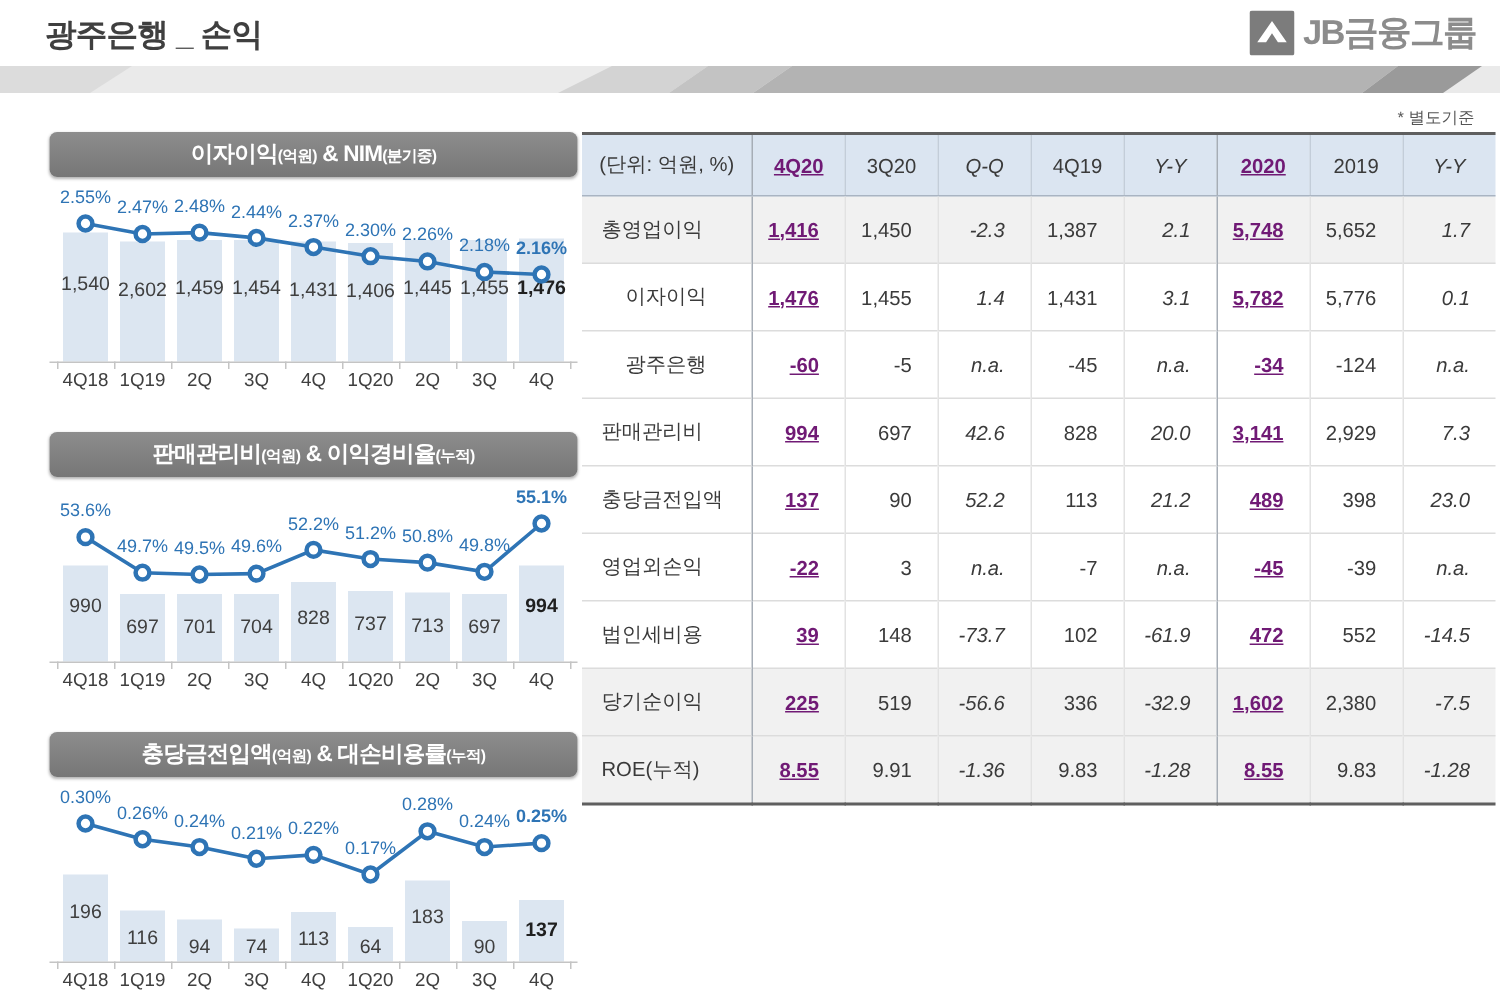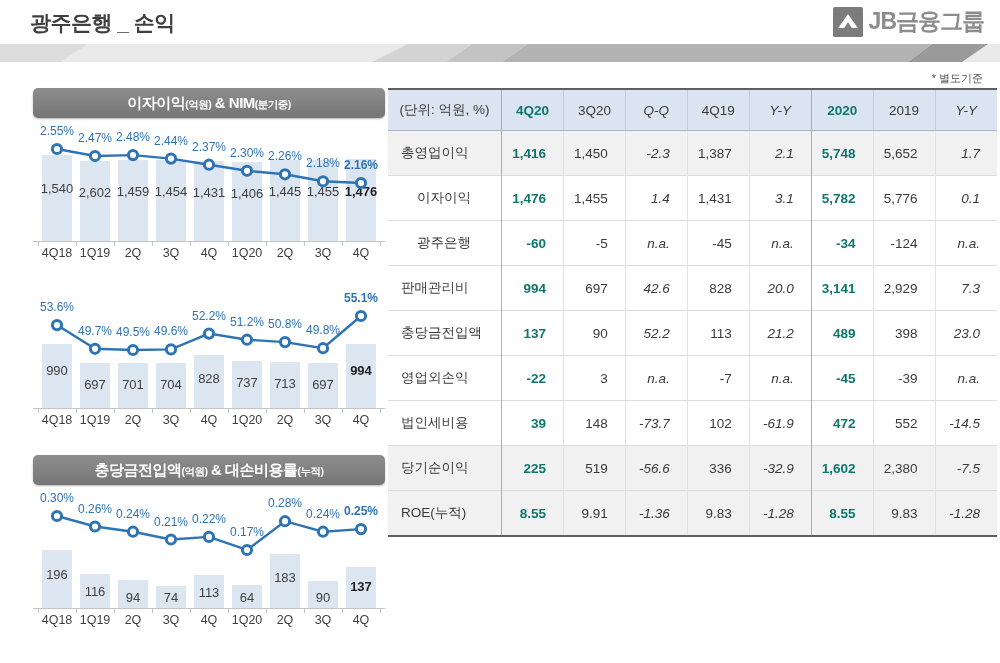--- a/index.html
+++ b/index.html
@@ -36,21 +36,21 @@
   table.fin{border-collapse:collapse;table-layout:fixed;width:609px;
             border-top:2px solid #5f5f5f;border-bottom:2px solid #5f5f5f;}
   table.fin th,table.fin td{padding:0;font-size:13.5px;color:#3a3a3a;}
   table.fin thead th{height:40px;background:#dbe5f1;font-weight:400;text-align:center;
                      border-bottom:1.5px solid #a9b4c2;border-left:1px solid #c3cdd9;}
   table.fin thead th.lbl-h{width:113px;border-left:none;}
   table.fin td{height:44px;border-top:1px solid #dcdcdc;}
   table.fin td.lbl{text-align:left;padding-left:13px;border-left:none;}
   table.fin td.lbl.ind{padding-left:29px;}
   table.fin td.v{text-align:right;padding-right:17px;border-left:1px solid #e2e2e2;}
-  table.fin .c-b{font-weight:700;color:#0f766e;}
+  table.fin .c-b{font-weight:700;color:#701a75;text-decoration:underline;}
   table.fin .c-i{font-style:italic;}
   table.fin th.sep,table.fin td.sep{border-left:1.5px solid #a6adb6;}
   table.fin tr.shaded td{background:#f1f1f1;}
 </style>
 </head>
 <body>
 
 <div class="page">
 
   <h1 class="page-title">광주은행 _ 손익</h1>
@@ -135,20 +135,23 @@
           <div class="pct" style="left:112.0px;top:12.6px">2.44%</div>
           <div class="pct" style="left:150.0px;top:18.7px">2.37%</div>
           <div class="pct" style="left:188.0px;top:24.8px">2.30%</div>
           <div class="pct" style="left:226.0px;top:28.3px">2.26%</div>
           <div class="pct" style="left:264.0px;top:35.3px">2.18%</div>
           <div class="pct em" style="left:302.0px;top:37.0px">2.16%</div>
         </div>
     </div>
 
     <div class="panel">
+      <div class="panel-h">
+        <span>판매관리비</span><span class="sub">(억원)</span><span> &amp; </span><span>이익경비율</span><span class="sub">(누적)</span>
+      </div>
       <div class="chart">
           <div class="bar" style="left:9.0px;top:56px;height:64px"></div>
           <div class="bar-label" style="left:5.0px;top:75px;width:38.0px">990</div>
           <div class="cat" style="left:5.0px;top:125px;width:38.0px">4Q18</div>
           <div class="bar" style="left:47.0px;top:75px;height:45px"></div>
           <div class="bar-label" style="left:43.0px;top:89px;width:38.0px">697</div>
           <div class="cat" style="left:43.0px;top:125px;width:38.0px">1Q19</div>
           <div class="bar" style="left:85.0px;top:75px;height:45px"></div>
           <div class="bar-label" style="left:81.0px;top:89px;width:38.0px">701</div>
           <div class="cat" style="left:81.0px;top:125px;width:38.0px">2Q</div>

